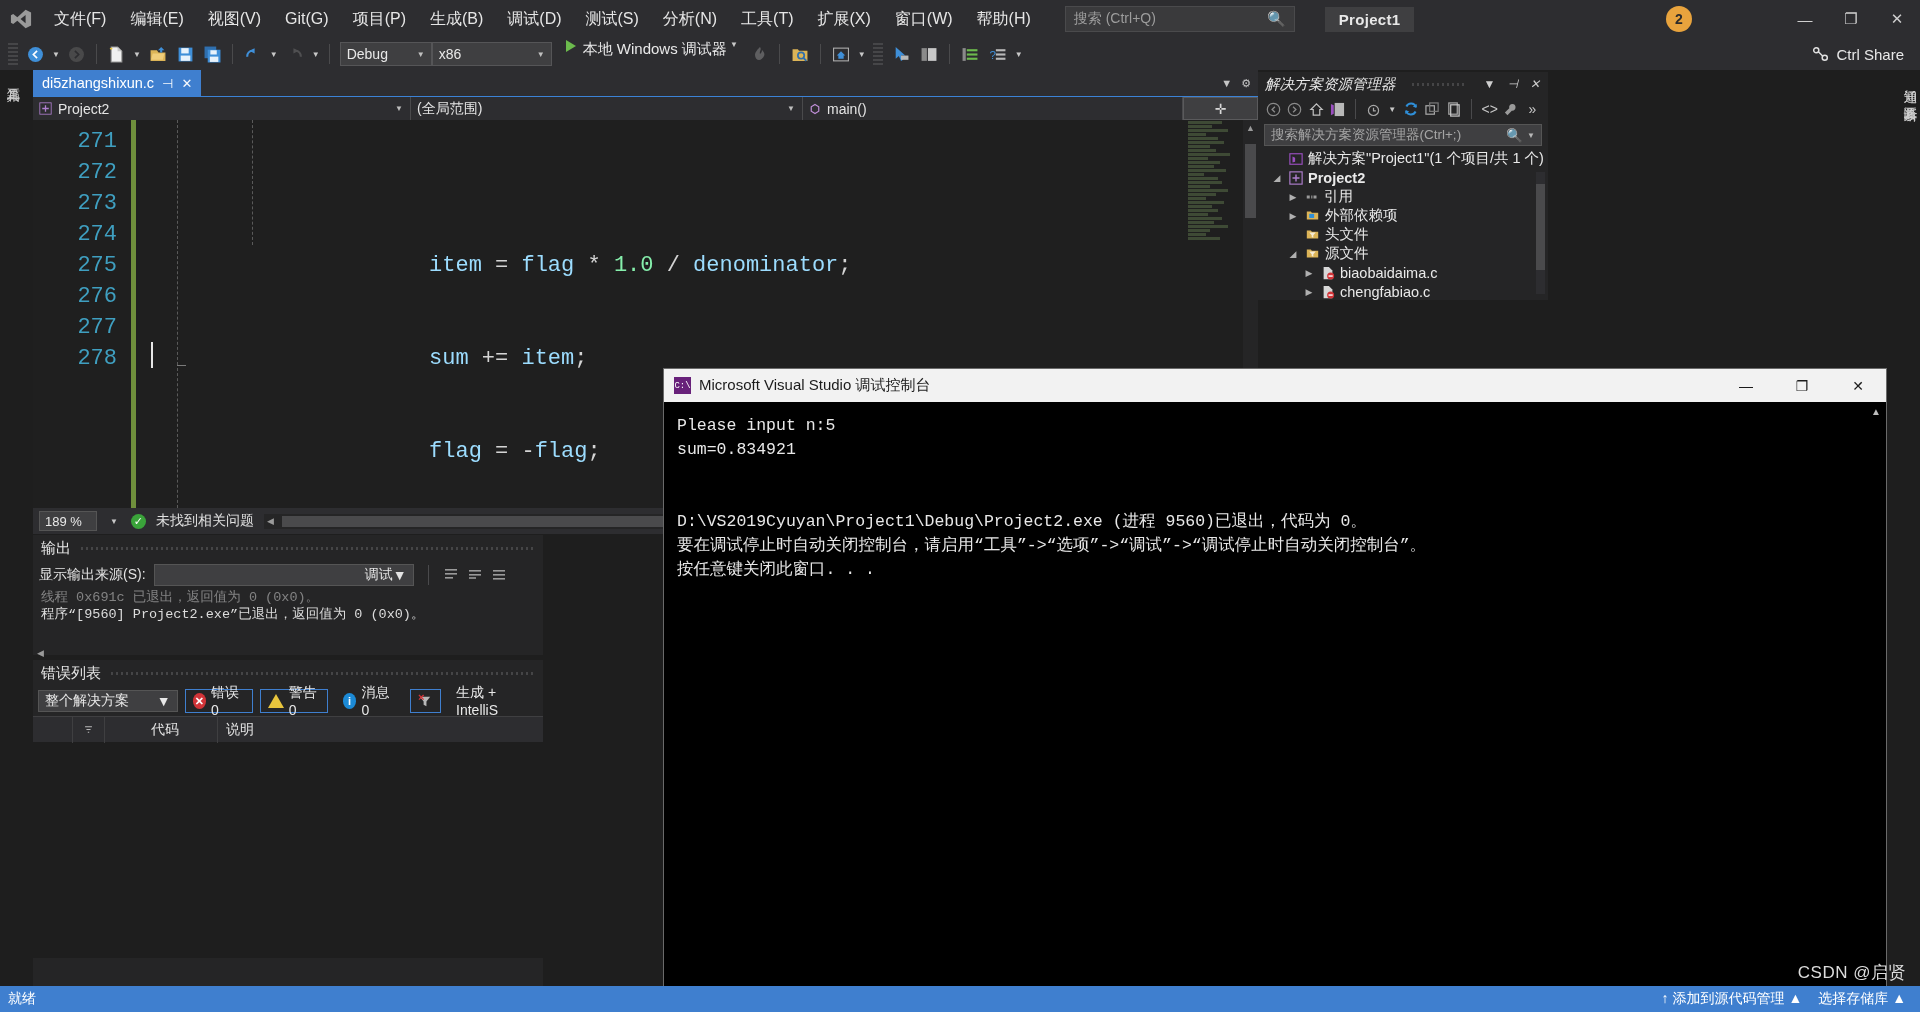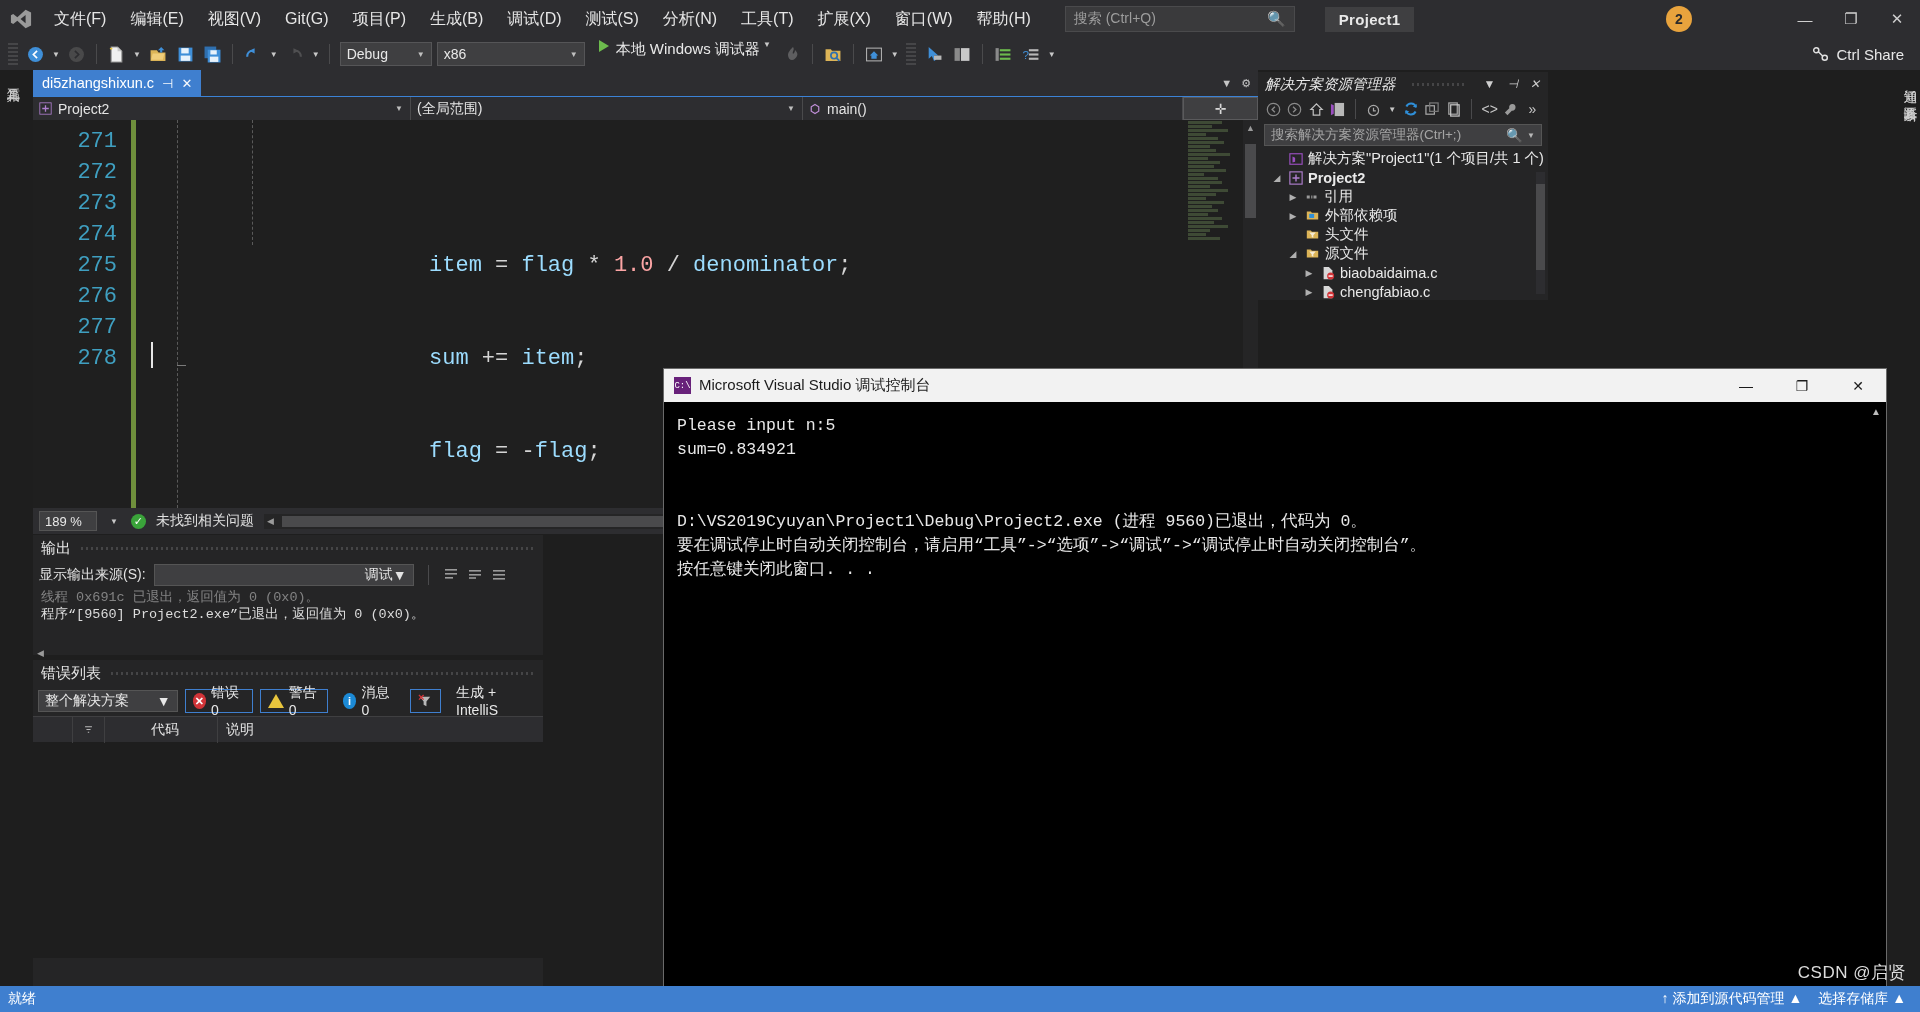--- a/index.html
+++ b/index.html
@@ -100,21 +100,21 @@
   }
   .change-bar { width:8px; background:#1f1f1f; position:relative; }
   .change-bar i { position:absolute; left:2px; width:5px; background:#6f8f3c; top:0; bottom:0; display:block; }
   .codelines {
     flex:1; position:relative; font-family:"Liberation Mono", monospace; font-size:22px;
     line-height:31px; padding-top:6px; white-space:pre; color:#d4d4d4;
   }
   .ln { height:31px; }
   .kw-var { color:#9cdcfe; }
   .kw-op  { color:#d4d4d4; }
-  .kw-num { color:#fca5a5;margin-top:29px; }
+  .kw-num { color:#86efac;margin-top:29px; }
   .indent-guides { position:absolute; top:0; left:0; height:100%; }
   .ig { position:absolute; top:0; bottom:0; width:0; border-left:1px dashed #5a5a5a; }
   .brace-line { position:absolute; width:0; border-left:1px solid #7a7a7a; }
   .cursor { position:absolute; width:2px; background:#e6e6e6; }
 
   .minimap { position:absolute; right:16px; top:0; width:58px; height:388px; background:#1f1f1f; overflow:hidden; }
   .mm-row { height:3px; margin:1px 0 1px 4px; background:#4a5a3e; opacity:.75; }
   .scroll-v { position:absolute; right:0; top:0; width:15px; height:388px; background:#252526; }
   .scroll-v .thumb { position:absolute; left:2px; width:11px; background:#4a4a4c; }
   .scroll-v .arr { color:#9a9a9a; font-size:9px; text-align:center; }
@@ -290,21 +290,21 @@
           <path d="M8 4.5C11.5 4.5 13.5 7 13.5 10" stroke="#7a7a7a" stroke-width="2" fill="none"></path>
           <path d="M6.5 2 L6.5 7 L11.5 4.5Z" fill="#7a7a7a"></path>
         </svg>
     </div>
     <span class="caret">▼</span>
     <div class="tsep"></div>
     <div class="combo" style="width:92px;margin-left:4px;">
       <span class="cv">Debug</span>
       <span class="cc">▼</span>
     </div>
-    <div class="combo" style="width:148px;margin-left:5px;">
+    <div class="combo" style="width:120px;">
       <span class="cv">x86</span>
       <span class="cc">▼</span>
     </div>
     <div class="run-btn" style="margin-left:8px;">
       <span class="tri"></span>
       <span>本地 Windows 调试器</span>
       <span class="caret">▼</span>
     </div>
     <div class="tb dis">
       <svg width="16" height="16" viewBox="0 0 16 16">

